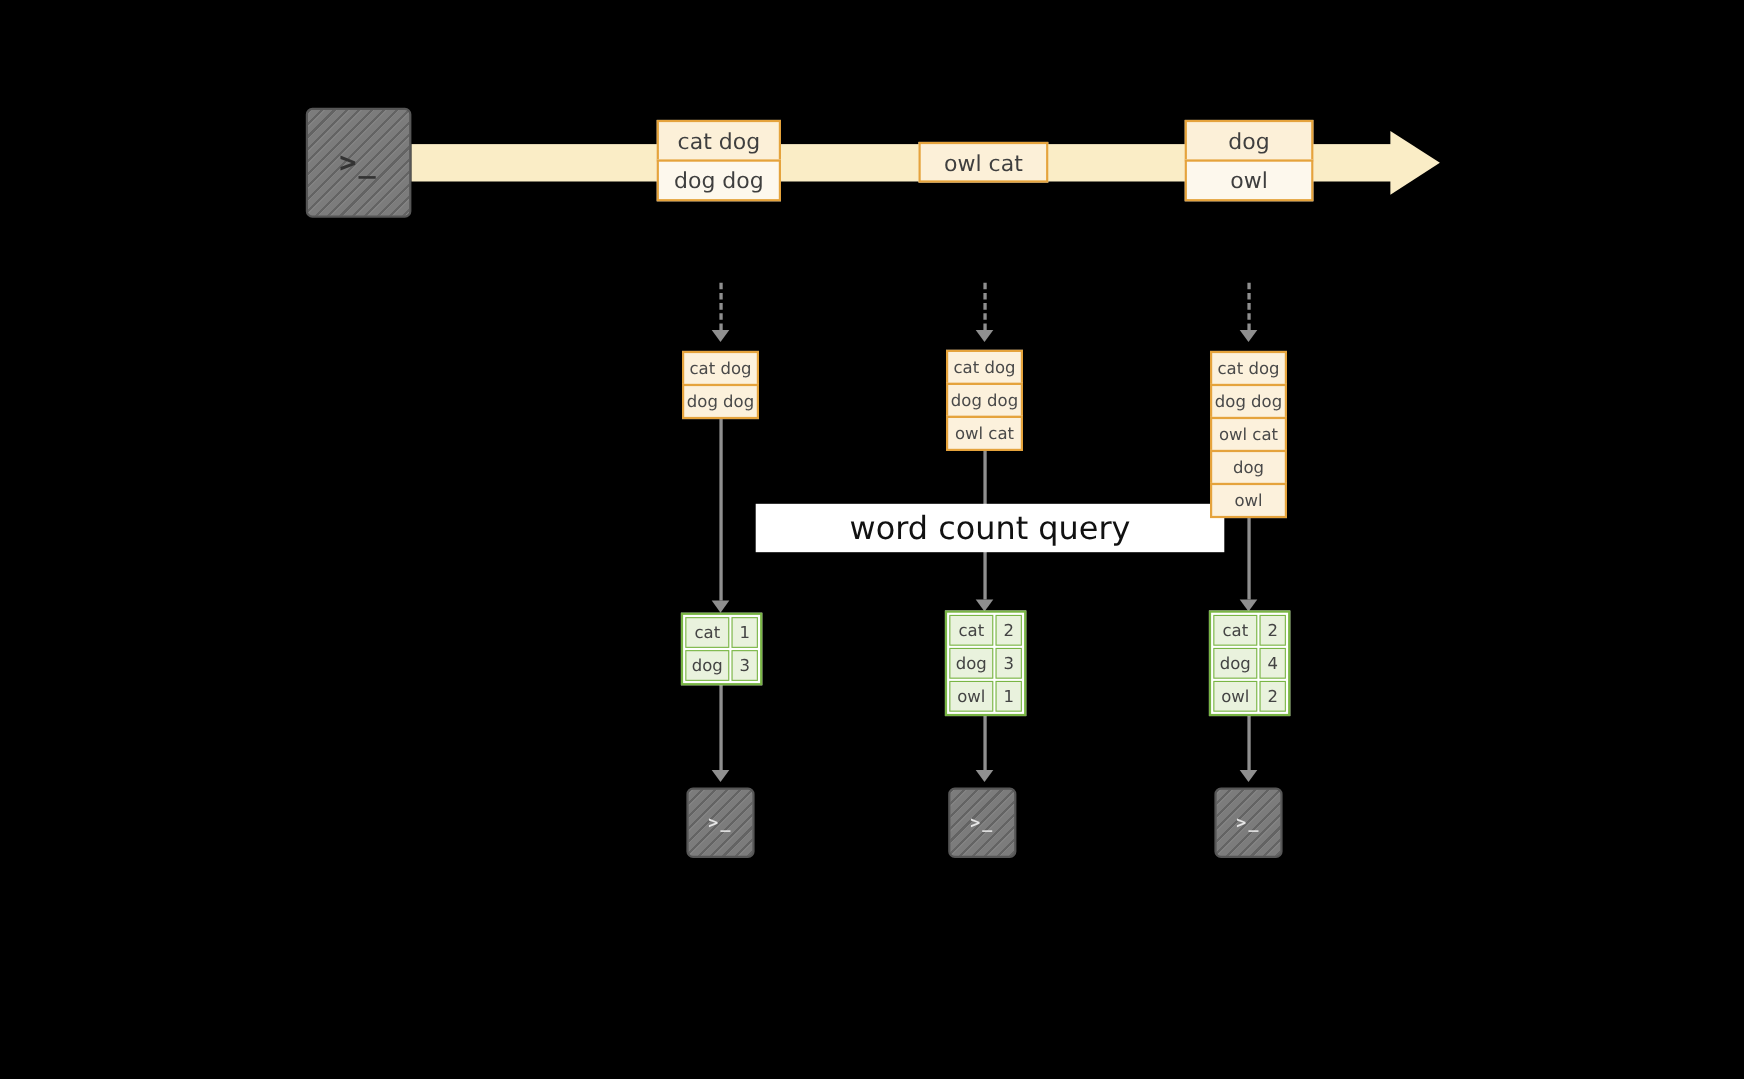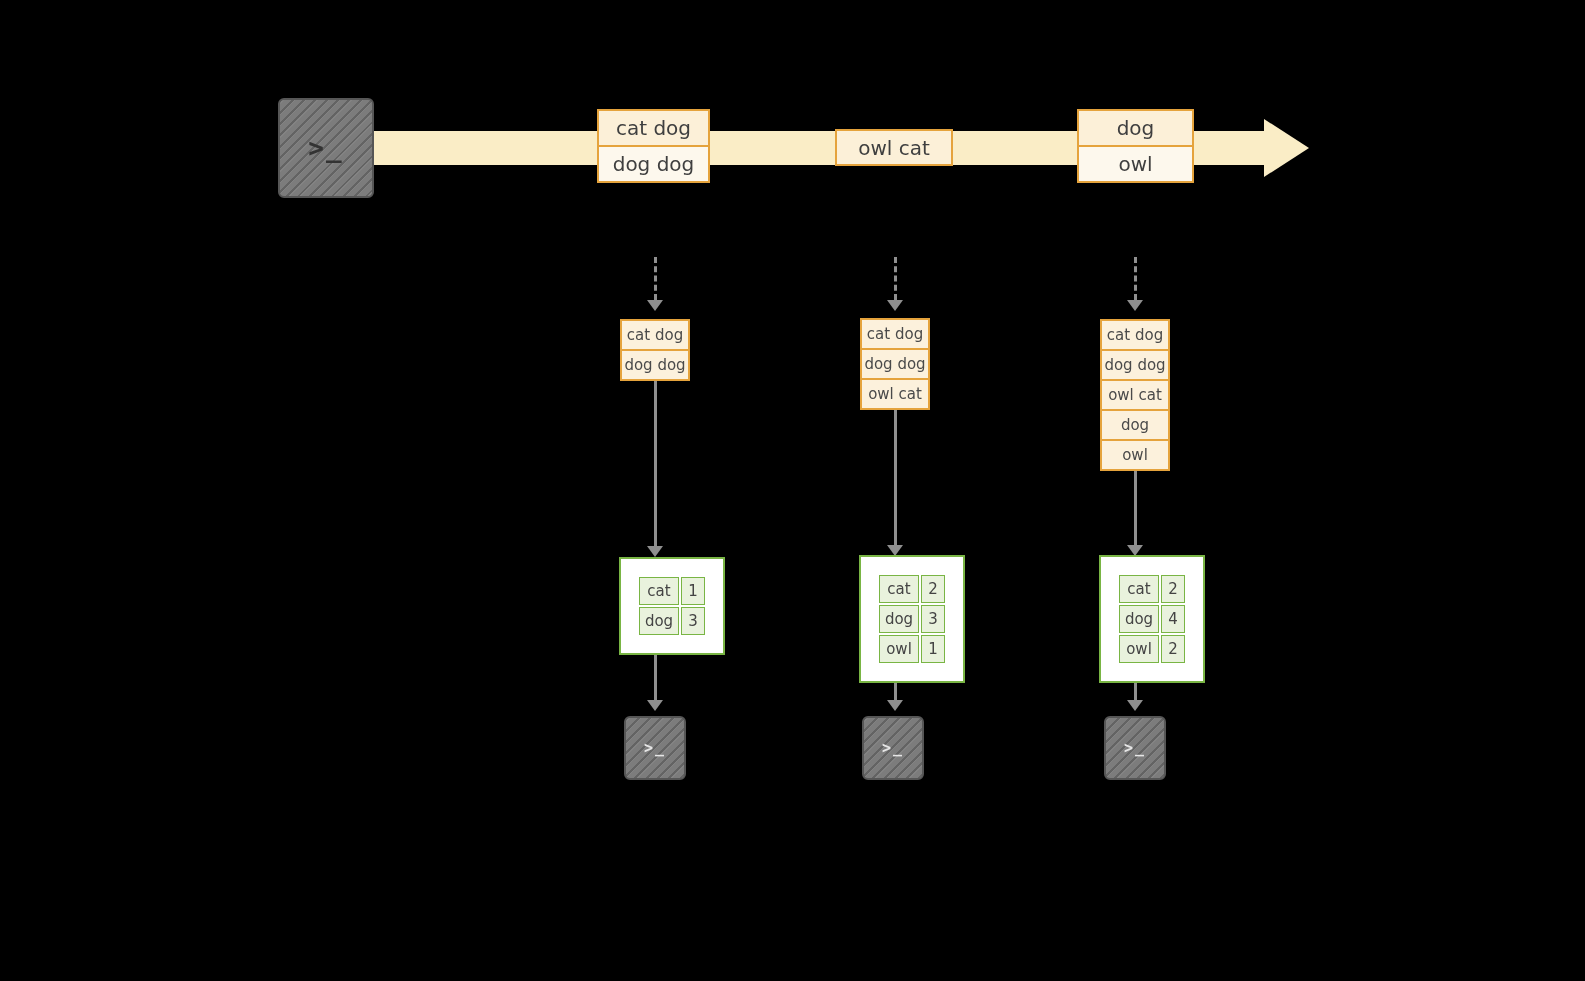--- a/index.html
+++ b/index.html
@@ -100,21 +100,21 @@
     border-left: 8px solid transparent;
     border-right: 8px solid transparent;
     border-top: 11px solid #8f8f8f;
   }
 
   
   .wc-table {
     position: absolute;
     border: 2px solid #79b544;
     background: #ffffff;
-    padding: 18px;
+    padding: 2px;
     display: flex; flex-direction: column; gap: 2px;
     z-index: 3;
   }
   .wc-row { display: flex; gap: 2px; }
   .wc-cell {
     height: 28px;
     border: 1px solid #79b544;
     background: #e9f2dd;
     color: #444;
     font-size: 15px;
@@ -183,20 +183,23 @@
   </div>
   <div class="varrow" style="left:895px; top:410px; height:146px;">
     <div class="line" style="height:135px;"></div>
       <div class="head" style="top:135px;"></div>
   </div>
   <div class="varrow" style="left:1135px; top:471px; height:85px;">
     <div class="line" style="height:74px;"></div>
       <div class="head" style="top:74px;"></div>
   </div>
 
+  <div class="banner">
+    <span>word count query</span>
+  </div>
 
   <div class="wc-table" style="left:619px; top:557px;">
     <div class="wc-row">
       <div class="wc-cell word">cat</div>
       <div class="wc-cell num">1</div>
     </div>
     <div class="wc-row">
       <div class="wc-cell word">dog</div>
       <div class="wc-cell num">3</div>
     </div>

